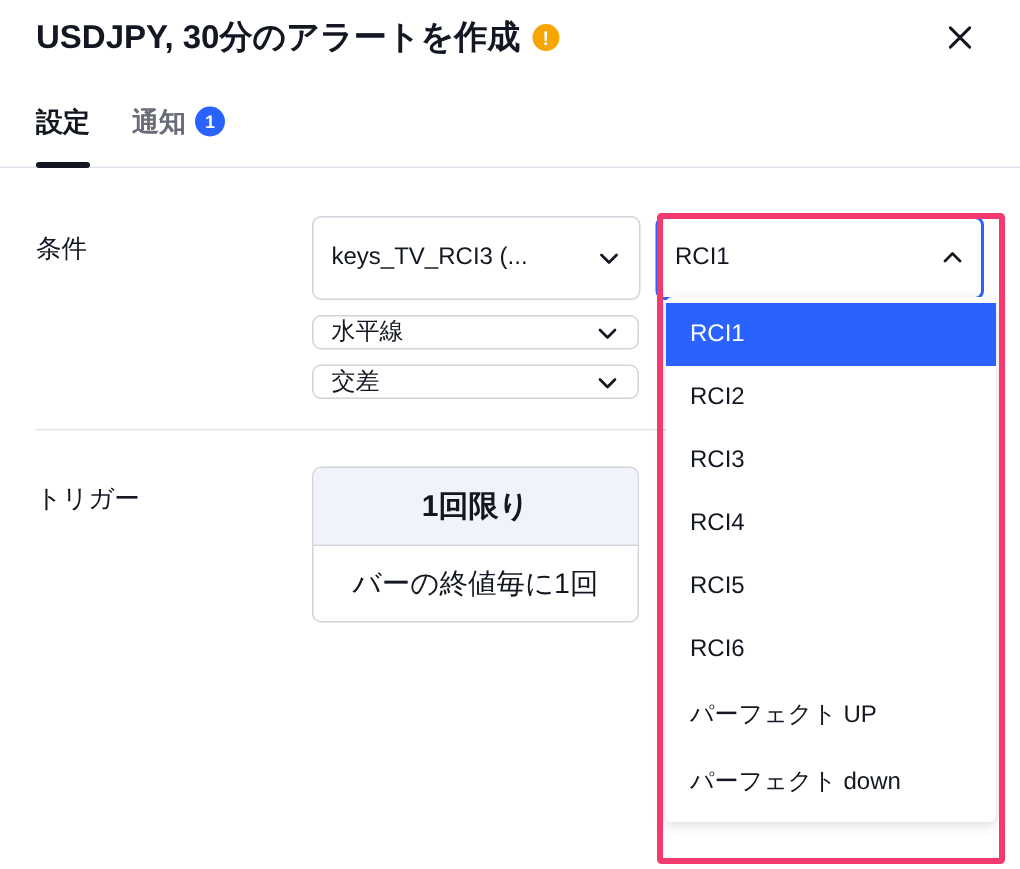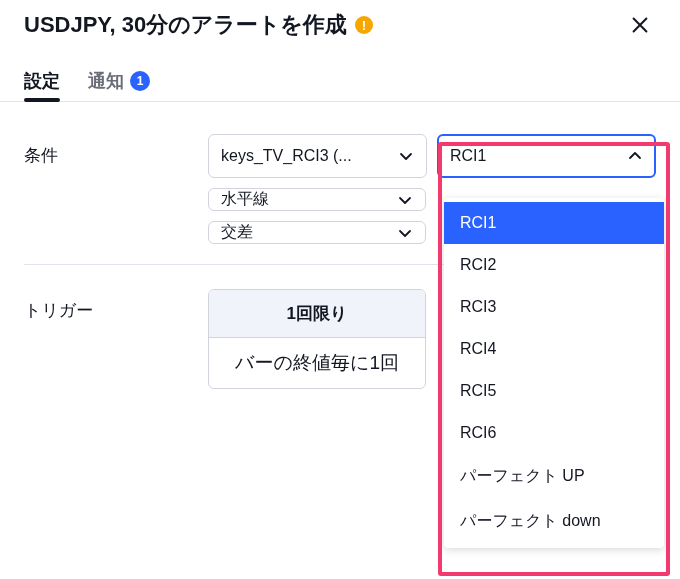--- a/index.html
+++ b/index.html
@@ -51,21 +51,21 @@
   }
   .close-btn svg { width: 22px; height: 22px; }
   .tabs {
     display: flex;
     gap: 28px;
     padding: 0 24px;
     border-bottom: 1px solid #e0e3eb;
   }
   .tab {
     position: relative;
-    padding: 12px 0 8px 0;
+    padding: 12px 0 18px 0;
     font-size: 18px;
     font-weight: 700;
     color: #6a6d78;
     cursor: pointer;
     display: flex;
     align-items: center;
     gap: 6px;
   }
   .tab.active {
     color: #131722;
@@ -114,21 +114,21 @@
     display: flex;
     flex-direction: column;
     gap: 10px;
   }
   .field-pair {
     display: flex;
     gap: 10px;
   }
   .select {
     flex: 1;
-    height: 44px;
+    height: 56px;
     border: 1px solid #d1d4dc;
     border-radius: 6px;
     background: #fff;
     display: flex;
     align-items: center;
     justify-content: space-between;
     padding: 0 12px;
     font-size: 16px;
     color: #131722;
     cursor: pointer;
@@ -142,21 +142,21 @@
   }
   .chev { flex-shrink: 0; margin-left: 8px; color: #131722; }
   .chev svg { width: 16px; height: 16px; display:block; }
   .seg-box {
     border: 1px solid #d1d4dc;
     border-radius: 6px;
     overflow: hidden;
   }
   .seg-top {
     text-align: center;
-    font-size: 17px;
+    font-size: 20px;
     font-weight: 700;
     padding: 12px 0;
     background: #f0f3fa;
     color: #131722;
   }
   .seg-bottom {
     text-align: center;
     font-size: 19px;
     padding: 12px 0;
     color: #131722;

